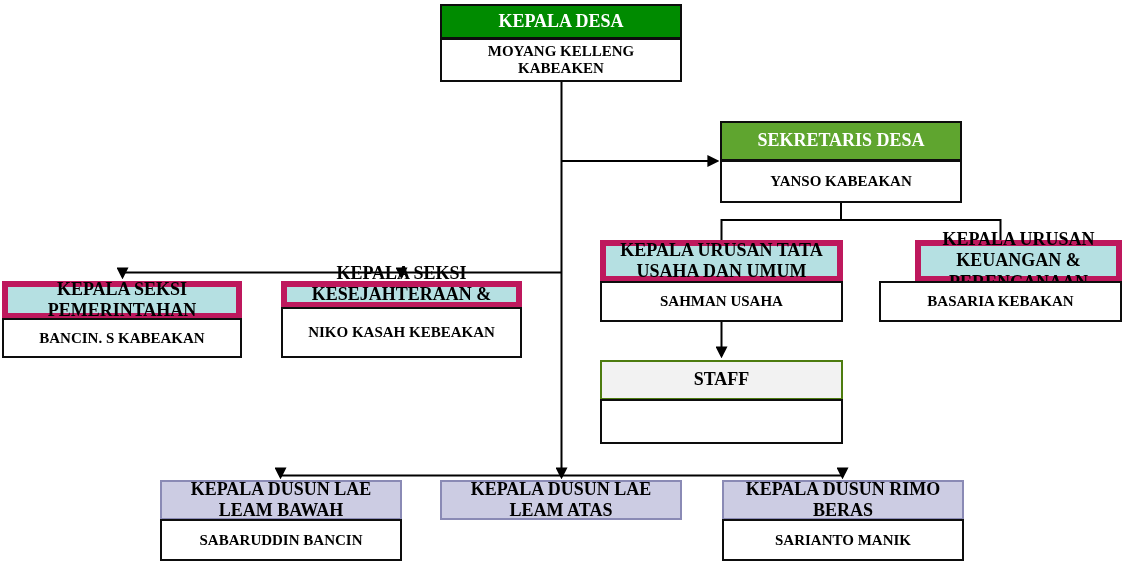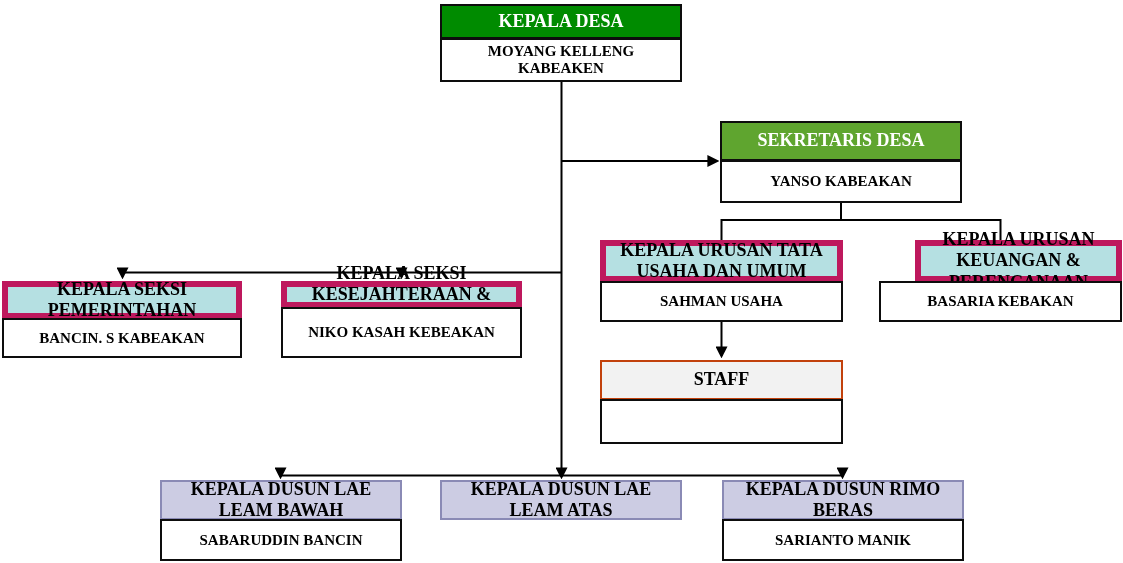--- a/index.html
+++ b/index.html
@@ -45,21 +45,21 @@
     font-size: 15px;
     color: #000;
     background: #ffffff;
     border: 2px solid #0d0d0d;
     margin-top: -1px;
     padding: 0 6px;
   }
   .hdr-green  { background: #008B00; border: 2px solid #0d0d0d; color: #ffffff; }
   .hdr-olive  { background: #5FA52F; border: 2px solid #0d0d0d; color: #ffffff; }
   .hdr-teal   { background: #B5E0E2; border: 6px solid #be185d; }
-  .hdr-gray   { background: #F2F2F2; border: 2px solid #c2410c; }
+  .hdr-gray   { background: #F2F2F2; border: 2px solid #4d7c0f; }
   .hdr-lav    { background: #CCCCE3; border: 2px solid #8A8AB5; }
 </style>
 </head>
 <body>
 
 <div class="canvas">
 
   <svg class="wires" viewBox="0 0 1123 563">
     <defs>
       <marker id="arrow" viewBox="0 0 10 10" refX="8" refY="5" markerWidth="12" markerHeight="12" markerUnits="userSpaceOnUse" orient="auto-start-reverse">

